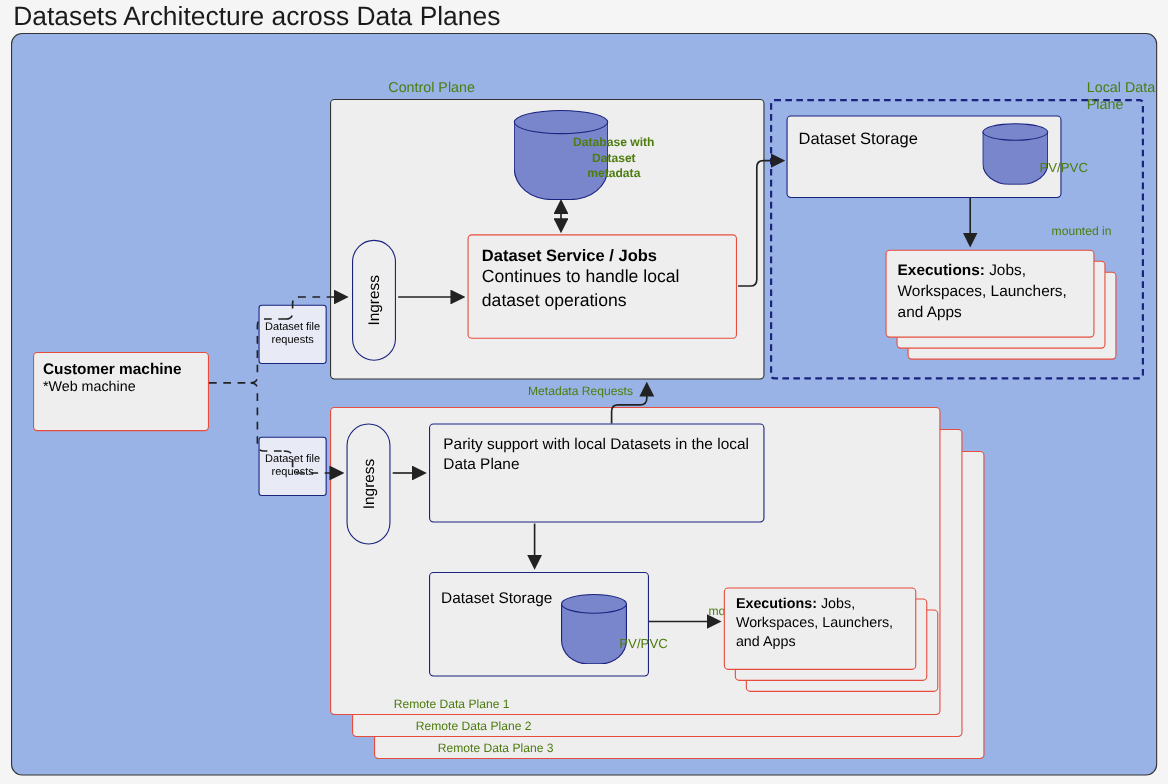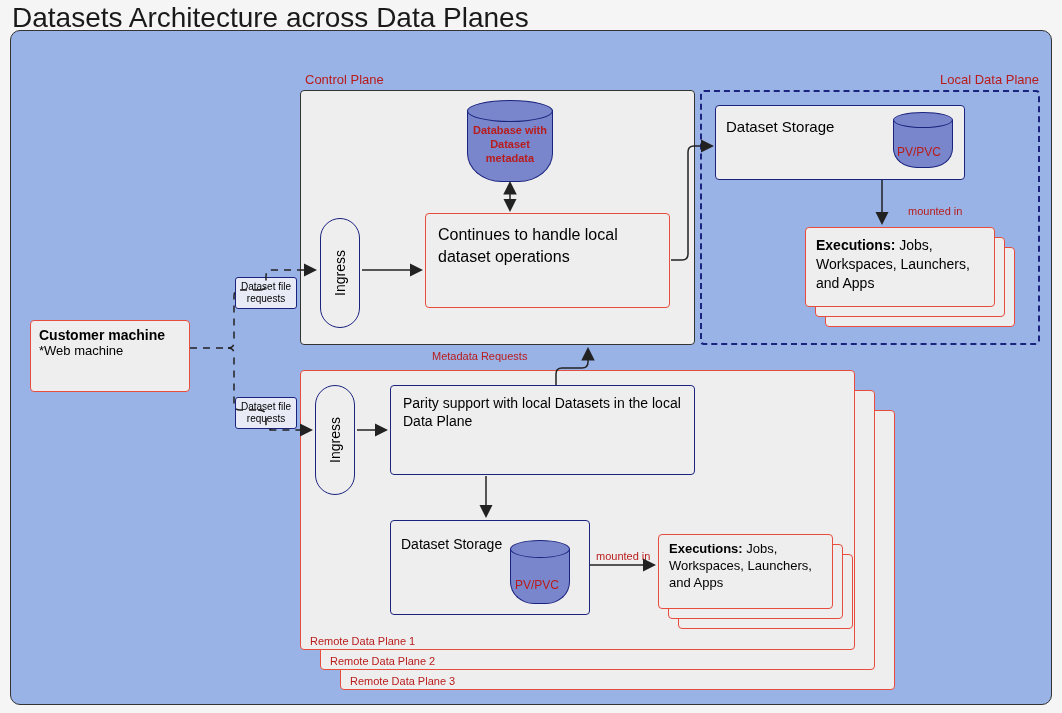--- a/index.html
+++ b/index.html
@@ -6,40 +6,40 @@
   body {
     margin: 0;
     padding: 0;
     font-family: -apple-system, BlinkMacSystemFont, "Segoe UI", Arial, sans-serif;
     background: #f5f5f5;
     width: 1062px;
     height: 713px;
     position: relative;
     overflow: hidden;
   }
-  .title { position:absolute; font-size:28px; color:#1a1a1a; }
+  .title { position:absolute; font-size:24px; color:#1a1a1a; }
   .outer {
     position:absolute; left:10px; top:30px; width:1042px; height:675px;
     background:#99b3e6; border:1px solid #333; border-radius:10px;
   }
   .box { position:absolute; background:#eee; border-radius:4px; }
-  .label { position:absolute; font-size:13px; color:#b91c1c; }
+  .label { position:absolute; font-size:13px; color:#4d7c0f;margin-left:48px; }
   .bold { font-weight:700; }
   .orange-border { border:1.5px solid #e74c3c; }
   .blue-border { border:1.5px solid #1a237e; }
   .gray-border { border:1px solid #333; }
   .dashed-blue { border:2px dashed #1a237e; }
   .ingress {
     position:absolute; background:#eee; border:1.5px solid #1a237e; border-radius:20px;
     display:flex; align-items:center; justify-content:center;
   }
   .ingress span { transform:rotate(-90deg); font-size:14px; font-weight:400; white-space:nowrap; }
   .cyl-top { position:absolute; border:1.5px solid #1a237e; border-radius:50%; background:#7986cb; }
   .cyl-body { position:absolute; border:1.5px solid #1a237e; border-top:none; background:#7986cb; border-radius:0 0 40% 40%; }
-  .small-tag { position:absolute; background:#e8eaf6; border:1px solid #1a237e; border-radius:3px; font-size:10px; padding:3px 4px; text-align:center; line-height:1.2; }
+  .small-tag { position:absolute; background:#e8eaf6; border:1px solid #1a237e; border-radius:3px; font-size:10px; padding:14px 4px; text-align:center; line-height:1.2; }
   svg.lines { position:absolute; left:0; top:0; width:1062px; height:713px; pointer-events:none; }
   .stack1, .stack2 { position:absolute; background:#eee; border:1.5px solid #e74c3c; border-radius:4px; }
 </style>
 </head>
 <body>
 
 <div class="title" style="left:12px; top:2px;">Datasets Architecture across Data Planes</div>
 
 <div class="outer"></div>
 
@@ -56,20 +56,21 @@
 
 <div class="ingress" style="left:320px; top:218px; width:40px; height:110px;">
   <span>Ingress</span>
 </div>
 
 <div class="cyl-body" style="left:467px; top:110px; width:86px; height:72px;"></div>
 <div class="cyl-top" style="left:467px; top:100px; width:86px; height:22px;"></div>
 <div class="label bold" style="left:471px; top:124px; width:78px; font-size:11px; text-align:center; line-height:1.25;">Database with Dataset metadata</div>
 
 <div class="box orange-border" style="left:425px; top:213px; width:245px; height:95px; padding:10px 12px;">
+  <div class="bold" style="font-size:15px;">Dataset Service / Jobs</div>
   <div style="font-size:16px; line-height:1.35;">Continues to handle local dataset operations</div>
 </div>
 
 <div class="label" style="left:432px; top:350px; font-size:11px;">Metadata Requests</div>
 
 <div class="box dashed-blue" style="left:700px; top:90px; width:340px; height:255px; background:transparent;"></div>
 <div class="label" style="left:940px; top:72px;">Local Data Plane</div>
 
 <div class="box blue-border" style="left:715px; top:105px; width:250px; height:75px; padding:12px 10px 10px 10px;">
   <span style="font-size:15px;">Dataset Storage</span>

